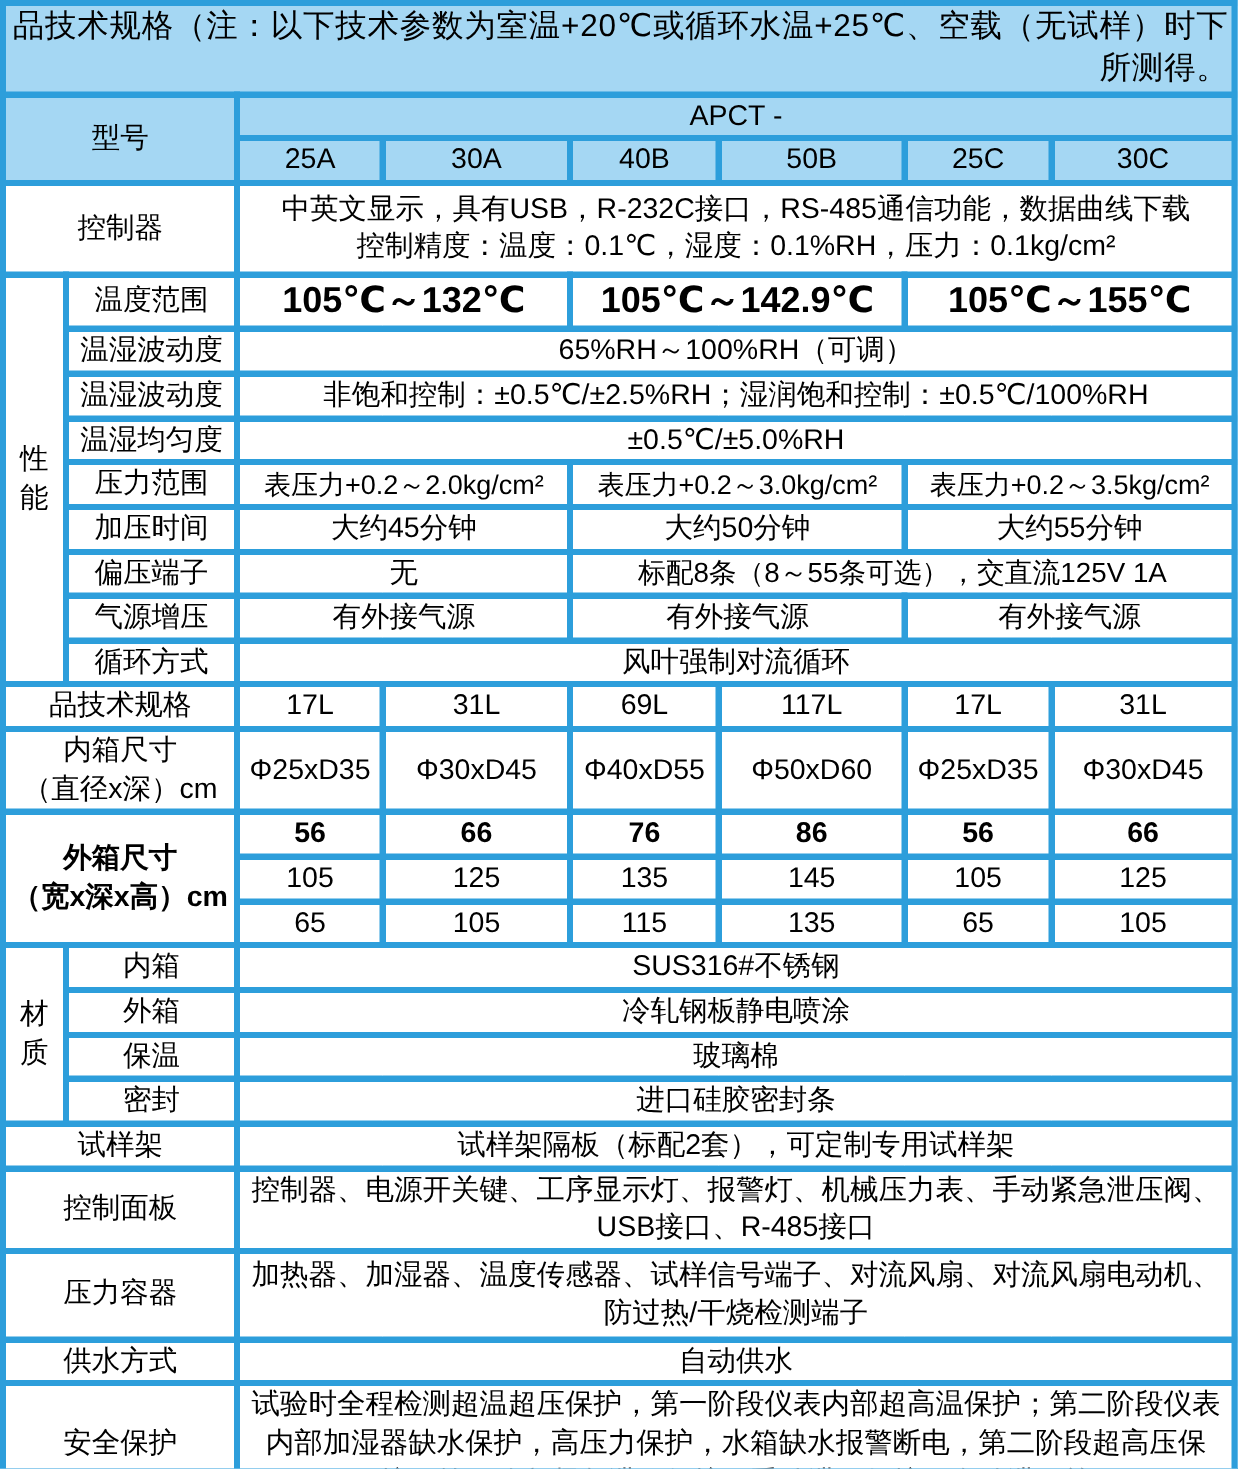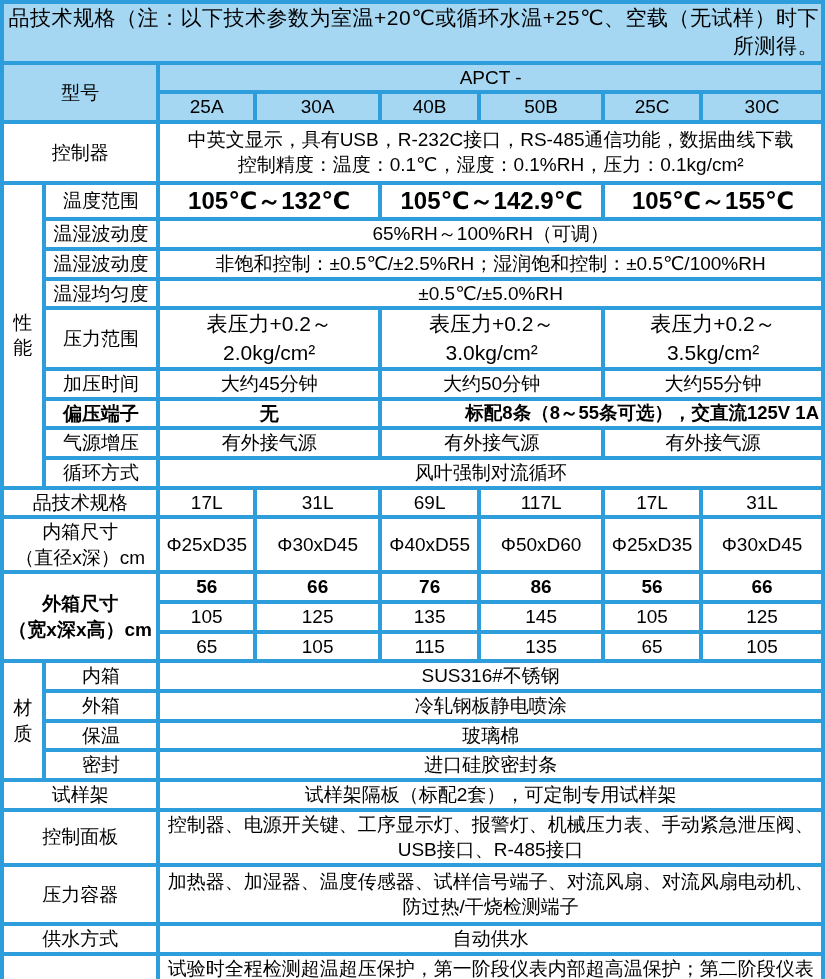--- a/index.html
+++ b/index.html
@@ -40,26 +40,25 @@
     text-align:right;
     font-size:21px;
     padding-left:1px;
     letter-spacing:0.5px;
   }
   table.spec td.b{
     font-weight:bold;
     font-size:24px;
   }
   table.spec td.sm{
-    font-size:21px;
+    font-size:18px;
     padding:0 1px;
   }
   table.spec td.md{
     font-size:18.5px;
-    text-align:right;
   }
 </style>
 </head>
 <body>
 
 <div class="spec-wrap">
   <table class="spec">
     <colgroup>
       <col style="width:40px">
       <col style="width:110px">
@@ -115,21 +114,21 @@
           <td colspan="2" class="sm">表压力+0.2～2.0kg/cm²</td>
           <td colspan="2" class="sm">表压力+0.2～3.0kg/cm²</td>
           <td colspan="2" class="sm">表压力+0.2～3.5kg/cm²</td>
         </tr>
         <tr style="height: 26px;">
           <td>加压时间</td>
           <td colspan="2">大约45分钟</td>
           <td colspan="2">大约50分钟</td>
           <td colspan="2">大约55分钟</td>
         </tr>
-        <tr style="height: 26px; font-weight: bold;">
+        <tr style="height: 26px;">
           <td>偏压端子</td>
           <td colspan="2">无</td>
           <td colspan="4" class="md">标配8条（8～55条可选），交直流125V 1A</td>
         </tr>
         <tr style="height: 26px;">
           <td>气源增压</td>
           <td colspan="2">有外接气源</td>
           <td colspan="2">有外接气源</td>
           <td colspan="2">有外接气源</td>
         </tr>

